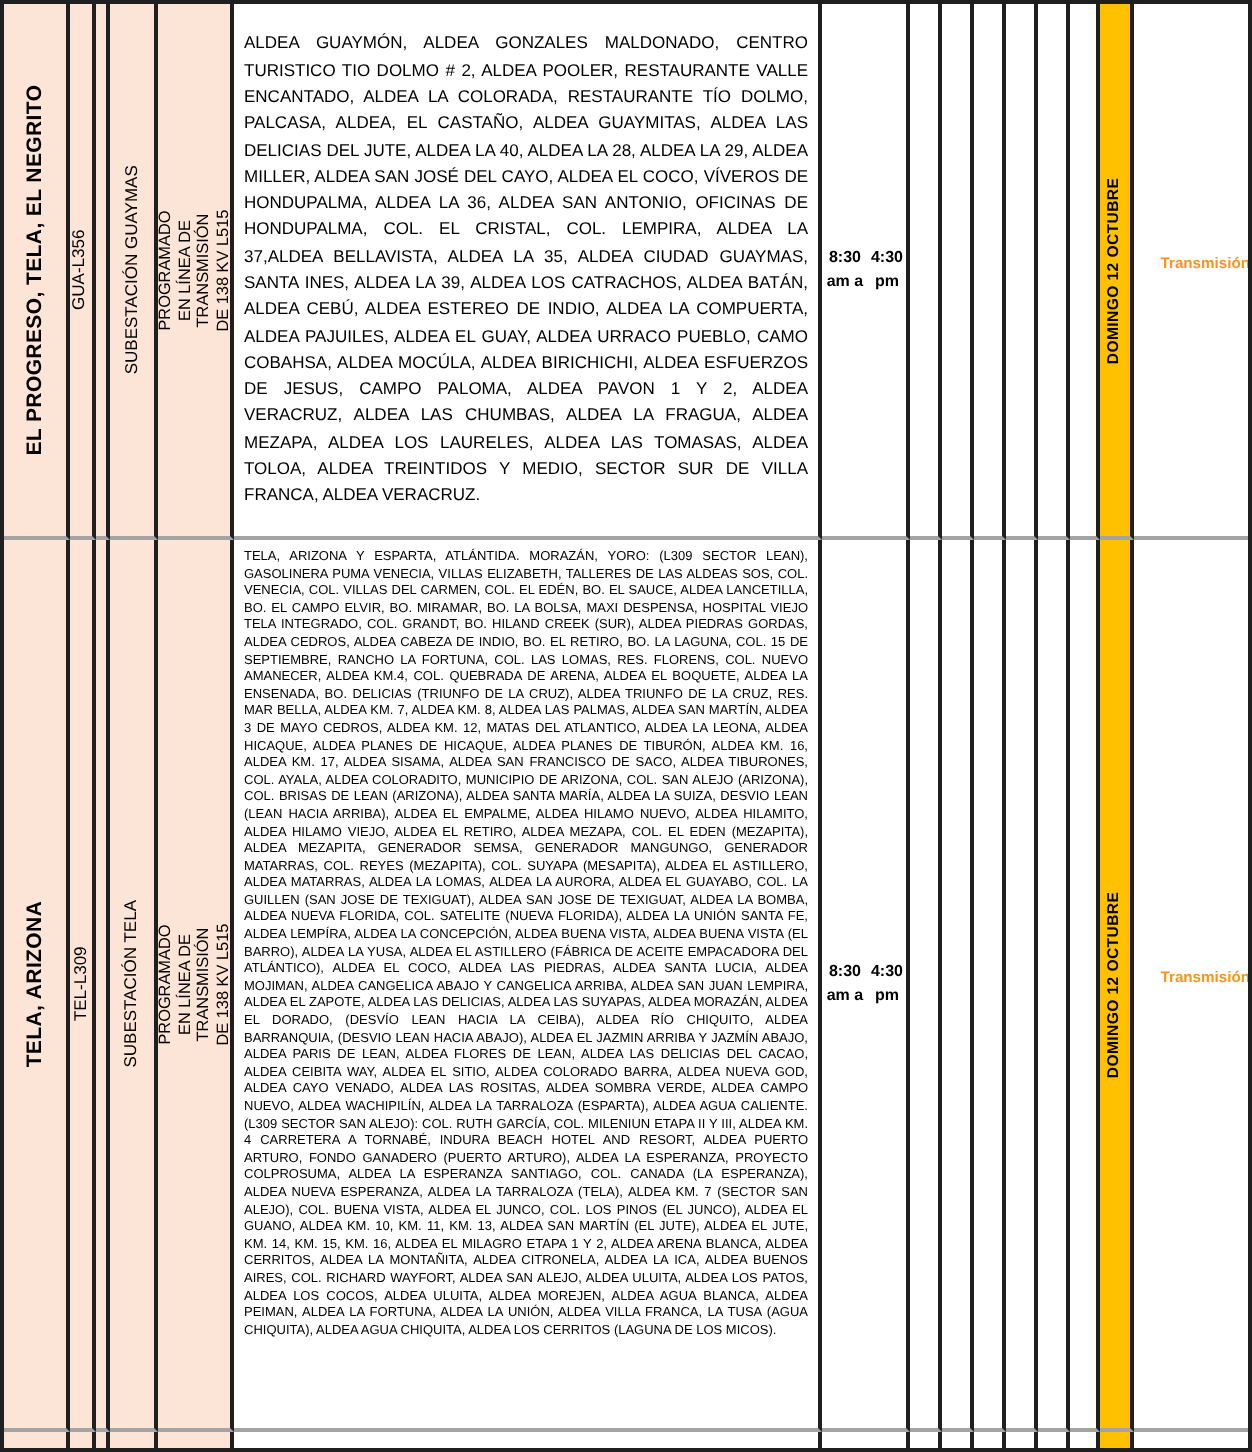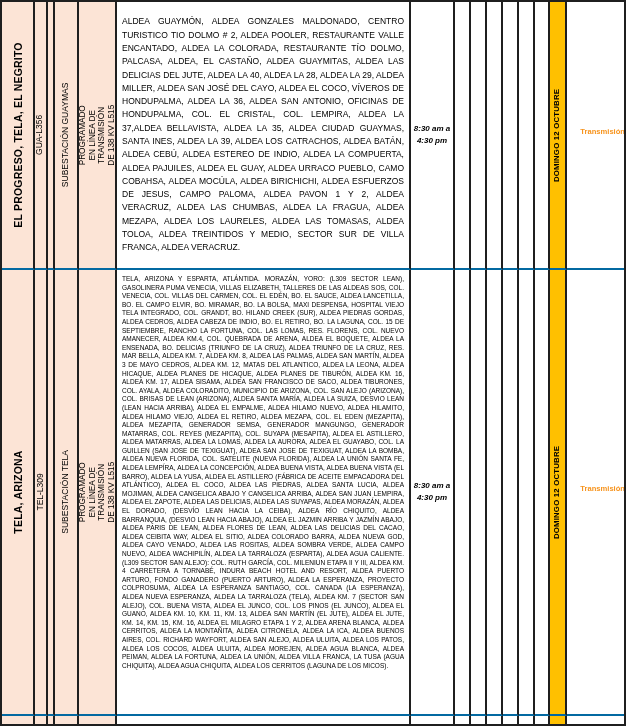--- a/index.html
+++ b/index.html
@@ -9,21 +9,21 @@
     border:2px solid #1f1f1f;
     display:grid;
     grid-template-columns:33px 13px 7px 24px 38px 294px 44px 16px 16px 16px 16px 16px 15px 17px 57px;
     grid-template-rows:268px 446px 8px;
     font-family:"Liberation Sans",sans-serif;
     color:#000;
     background:#fff;
   }
   .cell{
     border-right:2px solid #1f1f1f;
-    border-bottom:2px solid #0369a1;
+    border-bottom:2px solid #a3a3a3;
     overflow:hidden;
     display:flex;align-items:center;justify-content:center;
   }
   .cell.lastcol{border-right:none;}
   .cell.lastrow{border-bottom:none;}
   .peach{background:#fce4d6;}
   .orange{background:#ffc000;}
   
   .vtext{
     transform:rotate(-90deg);
@@ -46,22 +46,20 @@
   }
   .areas-inner{
     text-align:justify;
     width:100%;
   }
   .areas1 .areas-inner{font-size:8.5px;line-height:13.3px;}
   .areas2{align-items:flex-start;}
   .areas2 .areas-inner{font-size:6.5px;line-height:8.6px;padding-top:2px;}
   .time{
     font-size:8px;font-weight:bold;text-align:center;line-height:1.5;
-    flex-direction:column;
-    font-style:italic;
   }
   .time span{display:block;}
   
   .logo-cell{justify-content:flex-end;padding-right:0;}
   .logo{display:flex;flex-direction:row;align-items:flex-start;margin-right:-1px;}
   .logo-top{display:flex;align-items:center;}
   .logo-bar{
     width:3px;height:15px;margin-right:1px;
     background:linear-gradient(to bottom,#f7941e 0 34%,#ffffff 34% 46%,#f7941e 46% 100%);
   }

